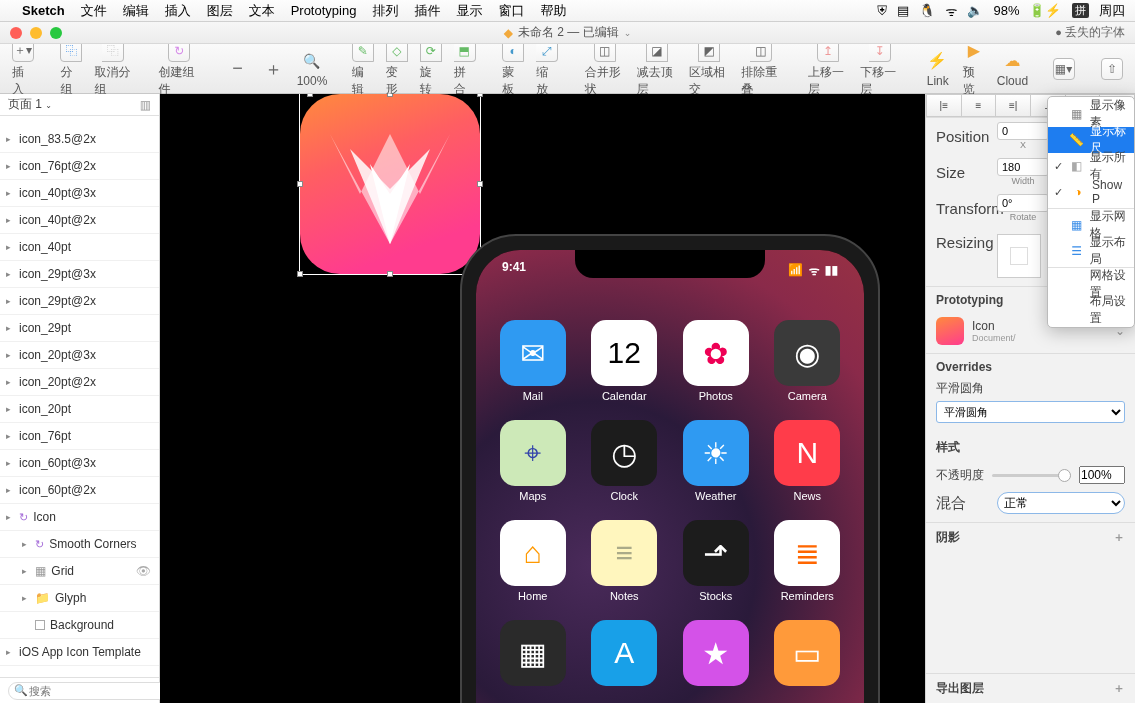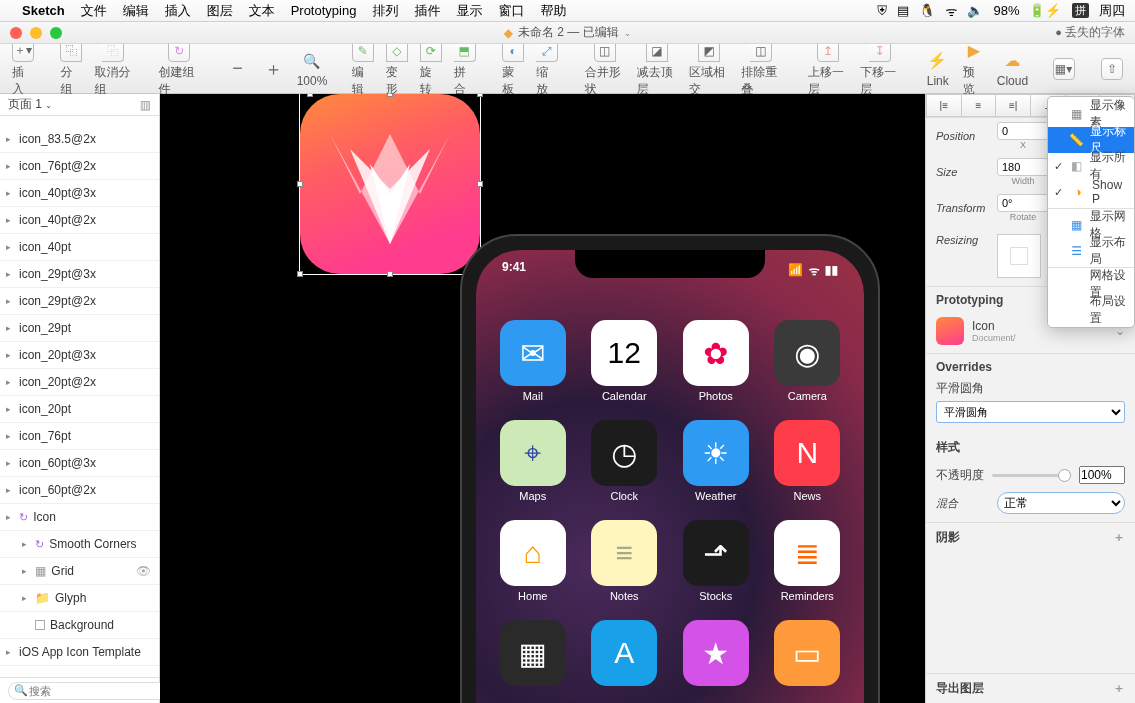--- a/index.html
+++ b/index.html
@@ -70,21 +70,21 @@
 .app-ic { display:flex; flex-direction:column; align-items:center; gap:4px; }
 .app-ic .box { width:66px; height:66px; border-radius:15px; display:flex; align-items:center; justify-content:center; font-size:30px; color:#fff;}
 .app-ic .lbl { color:#fff; font-size:11px; }
 
 
 #right { width:210px; background:#f2f2f2; border-left:1px solid #d5d5d5; display:flex; flex-direction:column; font-size:11px; color:#444; position:relative;}
 .insp-tabs { height:24px; border-bottom:1px solid #ddd; display:flex; }
 .insp-tabs div { flex:1; border:1px solid #ccc; border-left:none; background:linear-gradient(#fff,#eee); display:flex; align-items:center; justify-content:center; font-size:10px;}
 .insp-tabs div:first-child{border-left:1px solid #ccc;}
 .prop { display:flex; align-items:center; padding:4px 10px; gap:6px; }
-.prop label { width:55px; font-size:11px;font-style:italic; }
+.prop label { width:55px; font-size:15px; }
 .prop input { width:52px; border:1px solid #ccc; border-radius:3px; padding:2px 4px; font-size:11px; background:#fff;}
 .prop .sub { font-size:9px; color:#888; text-align:center; flex:1;}
 .sect { padding:6px 10px; font-weight:bold; font-size:11px; border-top:1px solid #ddd; margin-top:4px; display:flex; justify-content:space-between; align-items:center;}
 .proto-item { display:flex; align-items:center; padding:4px 10px; gap:8px; }
 .proto-item .ico { width:28px; height:28px; background:linear-gradient(160deg,#ff8a3d,#ff3c8e); border-radius:6px;}
 .ovr select { width:100%; border:1px solid #8cb8e8; border-radius:3px; padding:3px; background:#fff; font-size:11px;}
 .opac { display:flex; align-items:center; padding:4px 10px; gap:8px;}
 .opac .track { flex:1; height:3px; background:#ccc; border-radius:2px; position:relative;}
 .opac .thumb { position:absolute; right:0; top:-5px; width:13px; height:13px; background:#fff; border:1px solid #aaa; border-radius:50%;}
 

